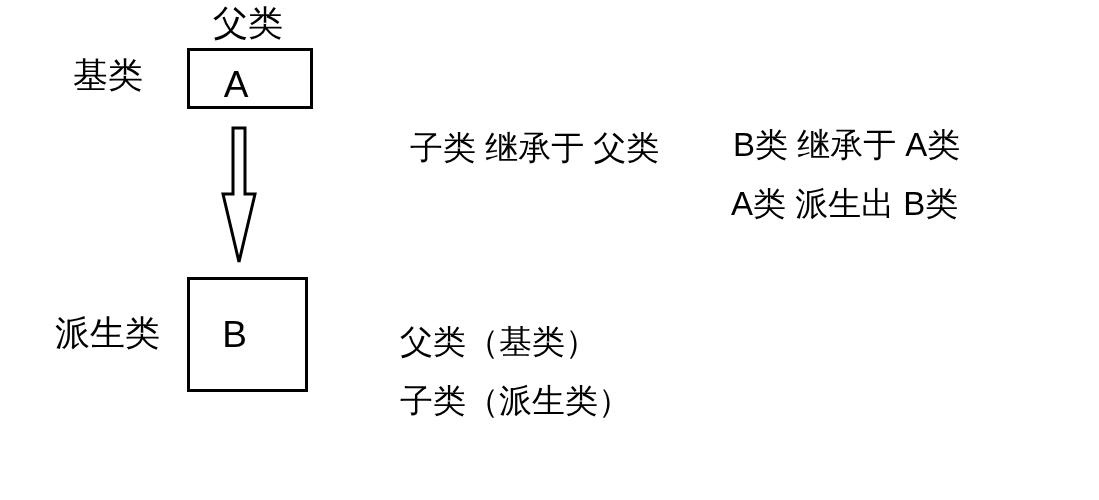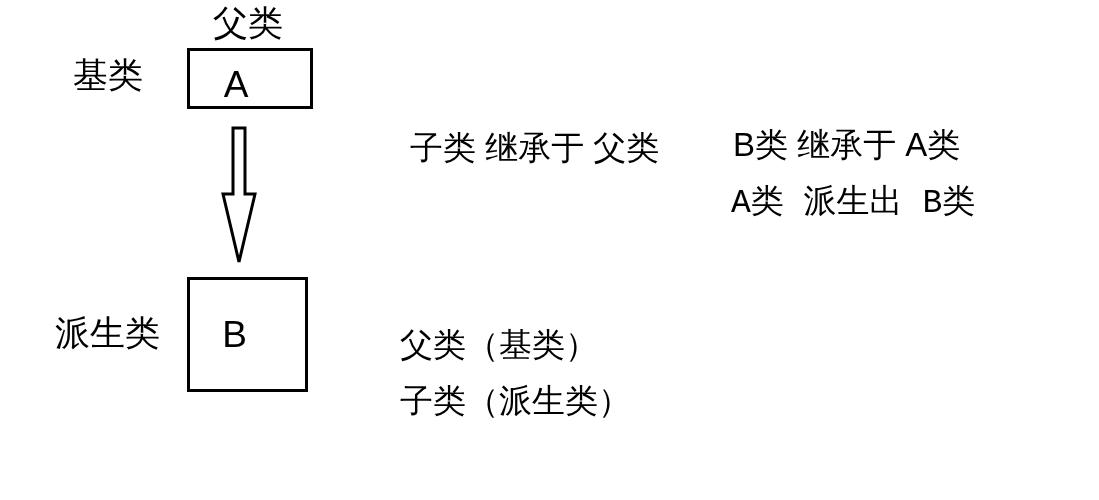--- a/index.html
+++ b/index.html
@@ -69,18 +69,18 @@
 
   <div class="abs label" style="left:55px; top:315px;">派生类</div>
 
   <div class="abs classbox box-b">
     <span class="classname">B</span>
   </div>
 
   <div class="abs note" style="left:410px; top:131px;text-align:center;">子类 继承于 父类</div>
 
   <div class="abs note" style="left:733px; top:128px;">B类 继承于 A类</div>
-  <div class="abs note" style="left:731px; top:187px;font-family:Liberation Mono, monospace;">A类 派生出 B类</div>
+  <div class="abs note" style="left:731px; top:187px;">A类 派生出 B类</div>
 
-  <div class="abs note" style="left:400px; top:328px;">父类（基类）</div>
+  <div class="abs note" style="left:400px; top:328px;font-family:Liberation Mono, monospace;">父类（基类）</div>
   <div class="abs note" style="left:400px; top:384px;">子类（派生类）</div>
 
 </div>
 
 </body></html>

